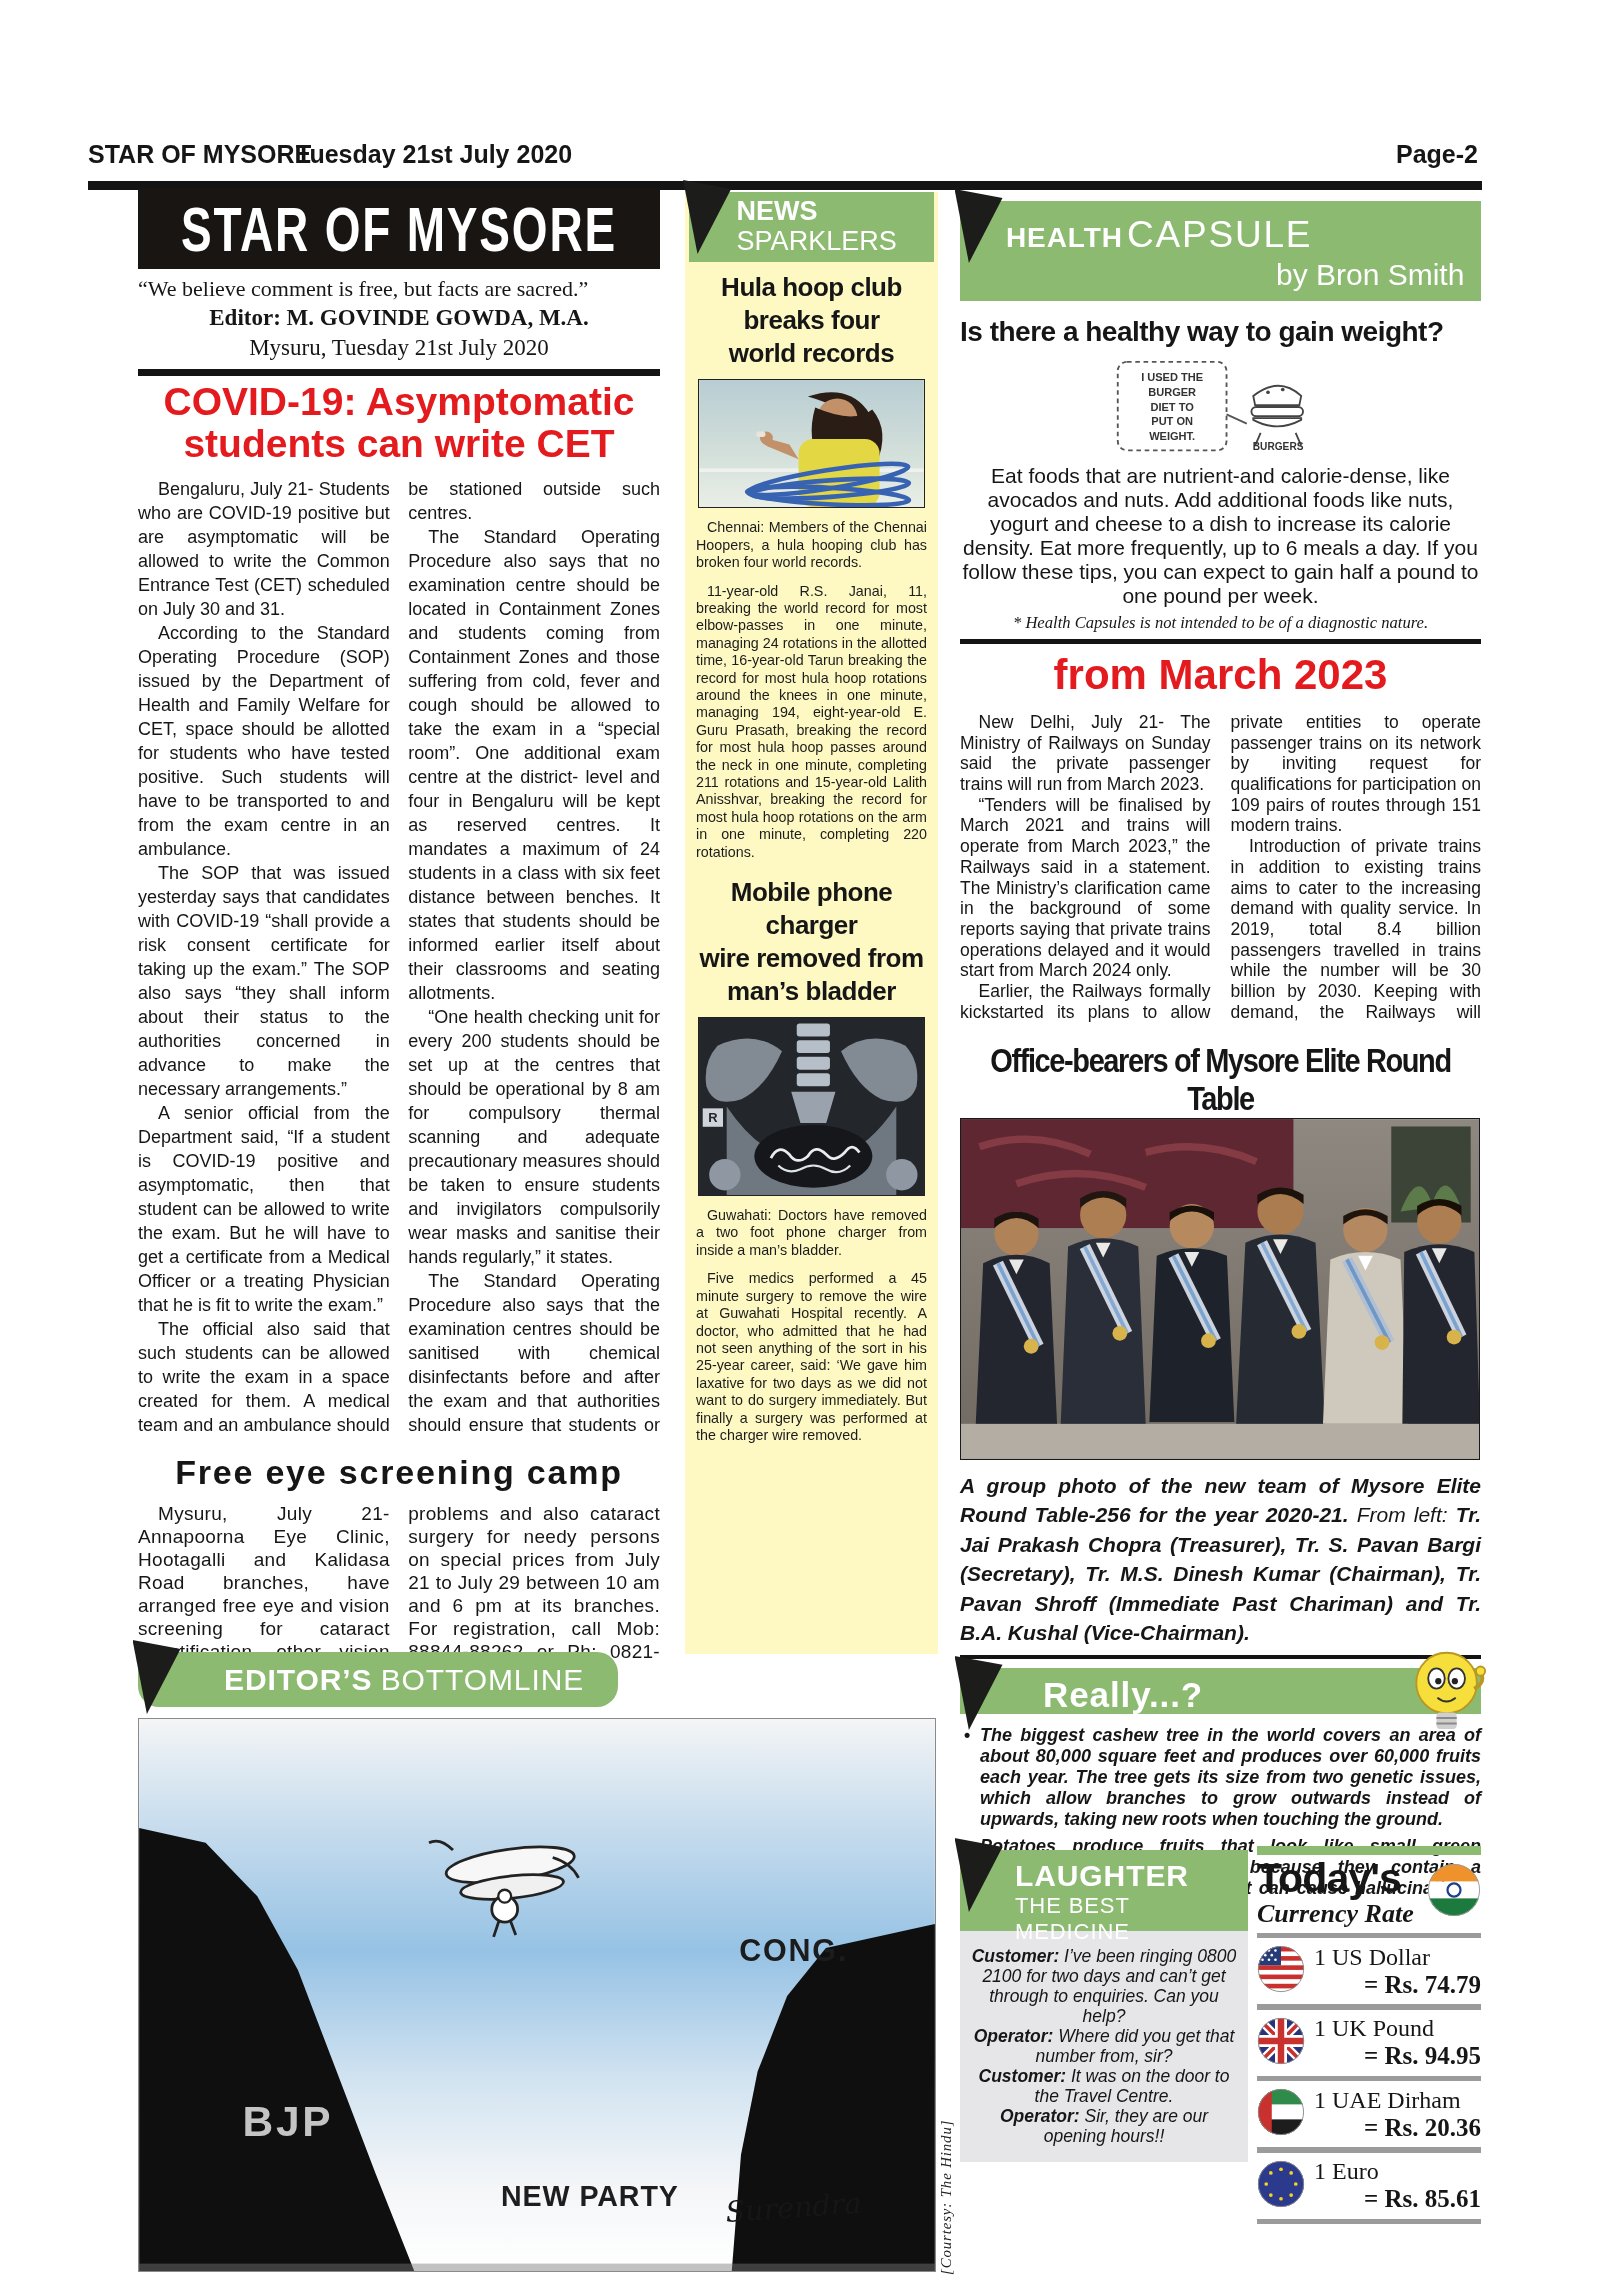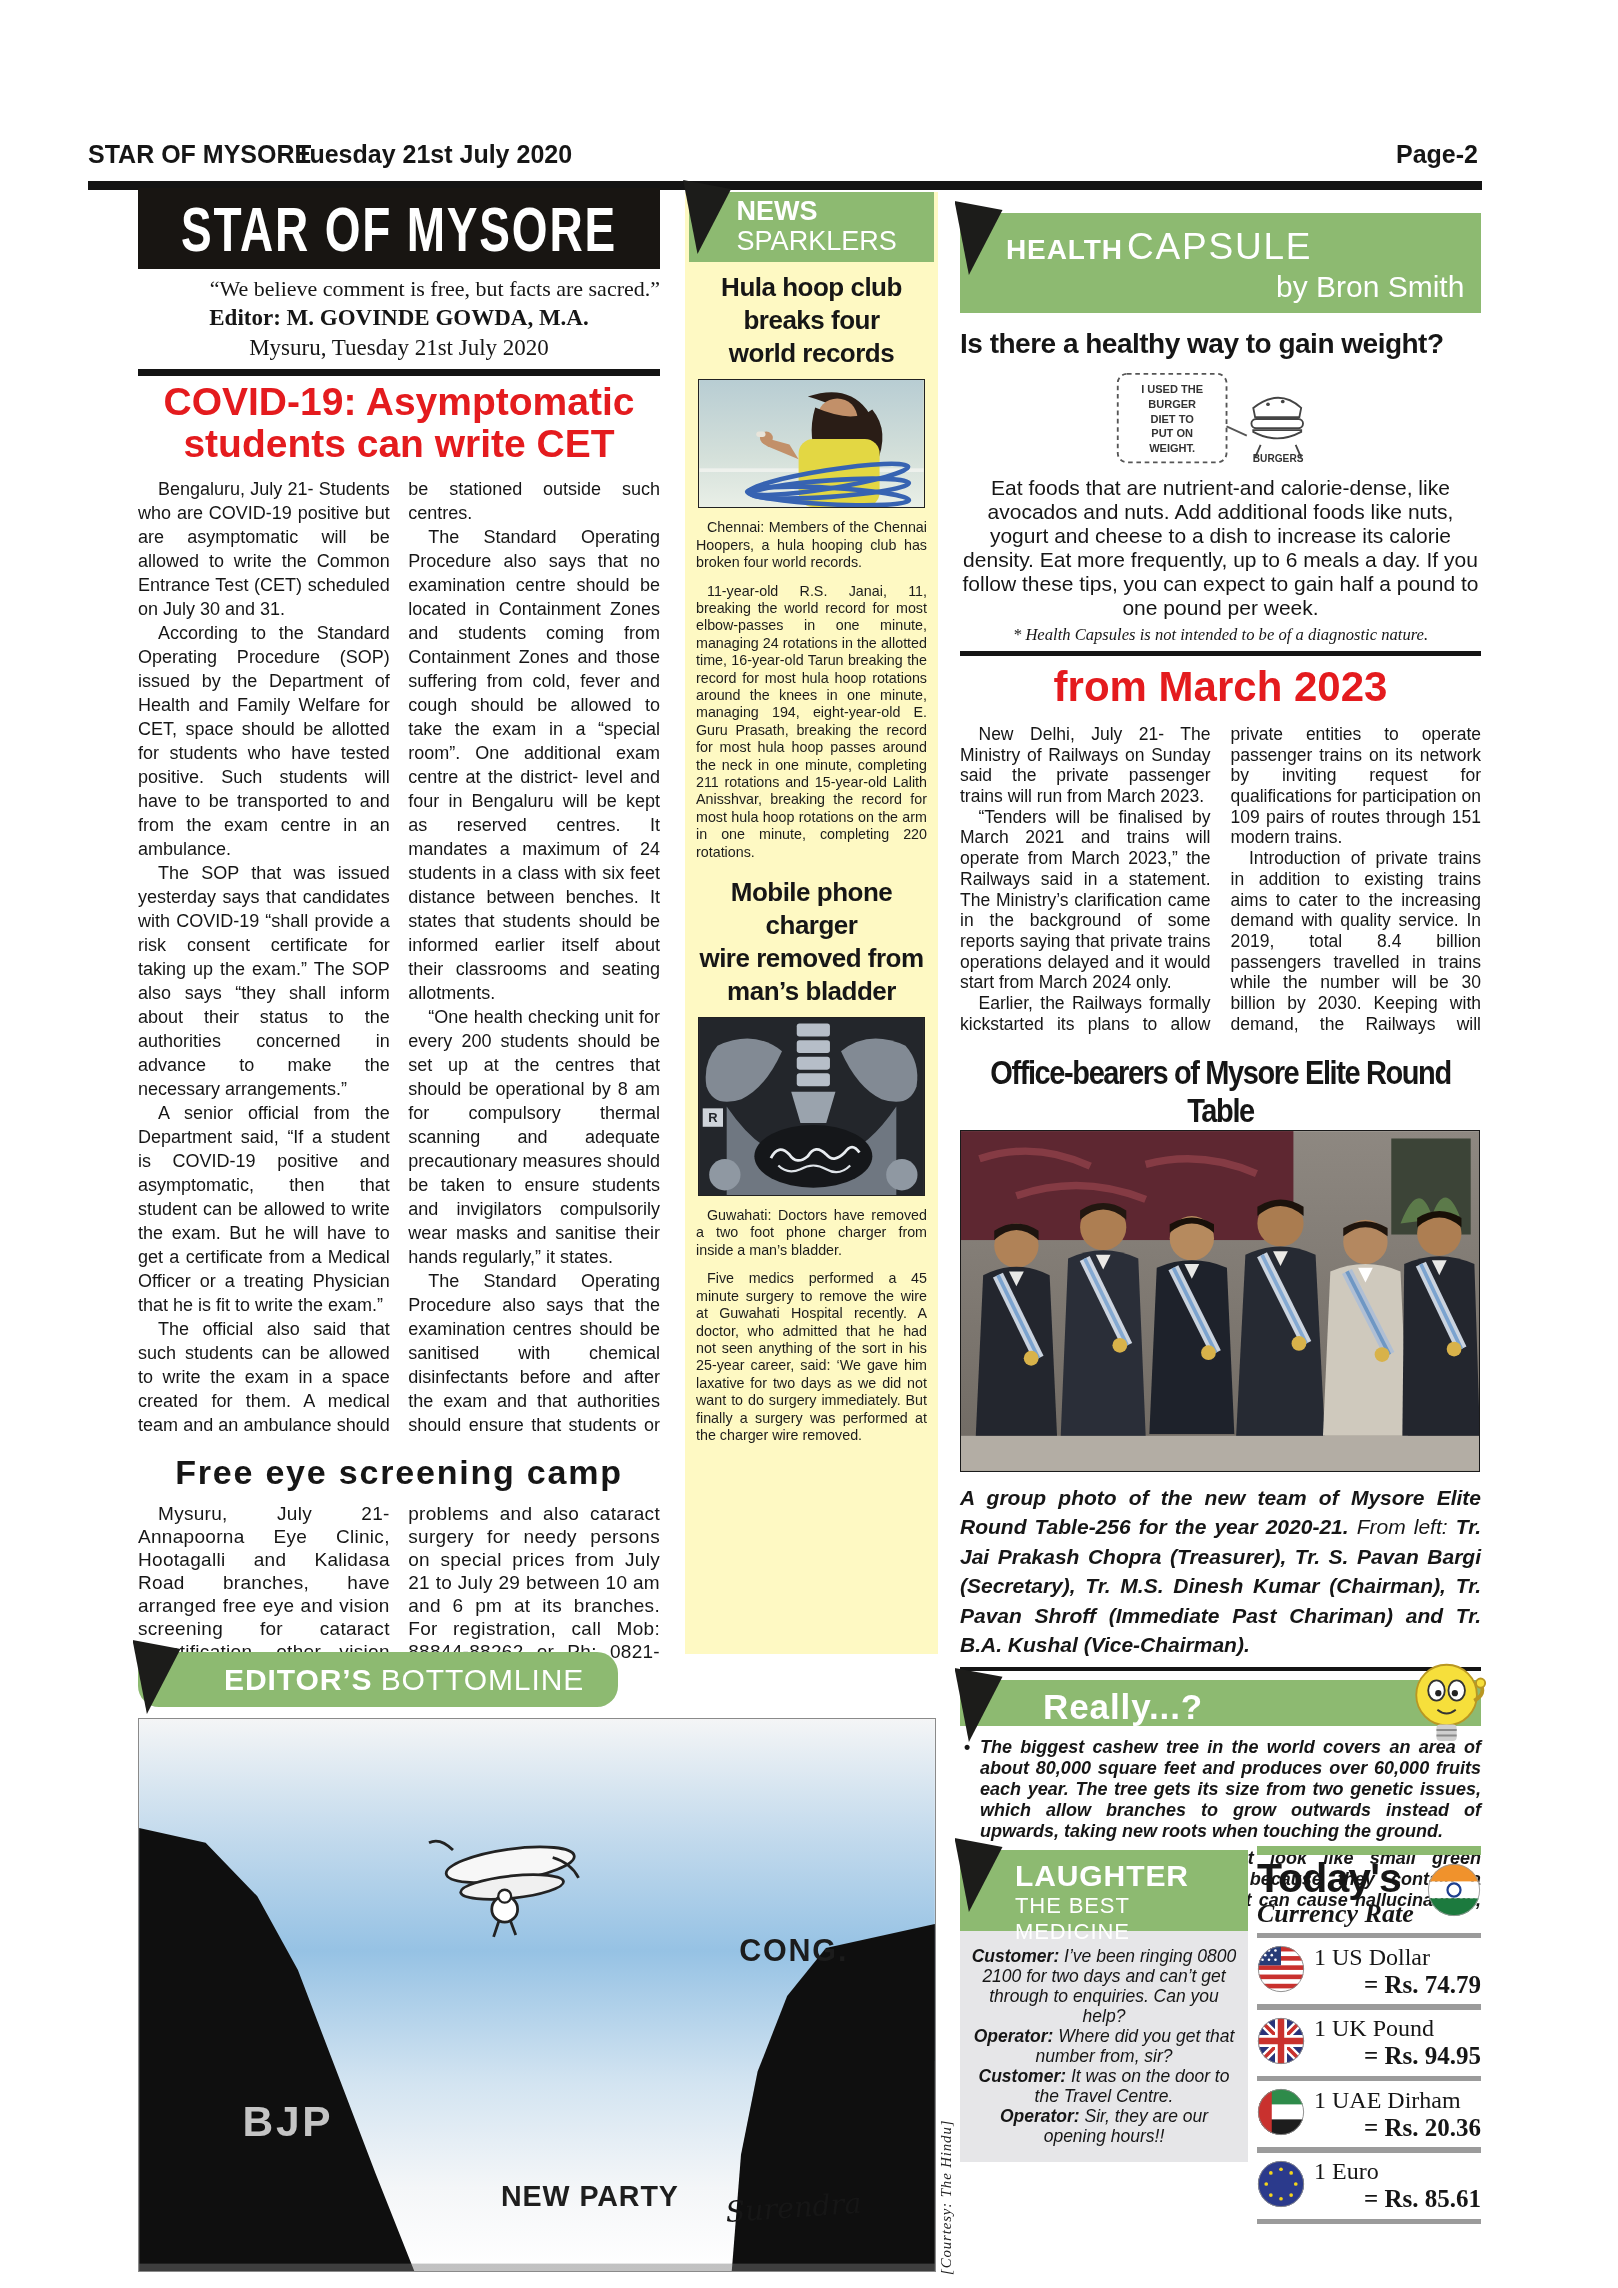--- a/index.html
+++ b/index.html
@@ -10,21 +10,21 @@
   .pg-header{position:absolute;left:88px;top:140px;width:1394px;height:37px;font-weight:bold;font-size:25px;}
   .ph-left{position:absolute;left:0;top:0;}
   .ph-date{position:absolute;left:208px;top:0;}
   .ph-page{position:absolute;right:4px;top:0;}
   .top-rule{position:absolute;left:88px;top:181px;width:1394px;height:9.2px;background:#141414;}
 
   
   #left-col{position:absolute;left:138px;top:188px;width:522px;}
   .masthead-box{height:81px;background:#181512;display:flex;align-items:center;justify-content:center;}
   .masthead-logo{color:#fff;font-weight:bold;font-size:46px;letter-spacing:1.8px;transform:scaleY(1.35);white-space:nowrap;}
-  .motto{font-family:"Liberation Serif",serif;font-size:22px;text-align:right;margin-top:6.5px;}
+  .motto{font-family:"Liberation Serif",serif;font-size:22px;text-align:left;margin-top:6.5px;}
   .editor{font-family:"Liberation Serif",serif;font-weight:bold;font-size:23px;text-align:center;margin-top:3.7px;}
   .dateline{font-family:"Liberation Serif",serif;font-size:23px;text-align:center;margin-top:3.7px;}
   .rule2{height:6.5px;background:#141414;margin-top:8.3px;}
   .covid-headline{margin:5.5px 0 0 0;color:#e41b1e;font-size:39px;line-height:42px;text-align:center;font-weight:bold;}
   .body-cols{margin-top:12px;height:967px;column-count:2;column-gap:18.5px;column-fill:auto;overflow:hidden;
              font-size:18px;line-height:24px;text-align:justify;}
   .body-cols p{margin:0;text-indent:20px;}
   .eye-headline{margin:9.2px 0 0 0;font-size:34px;letter-spacing:1.8px;text-align:center;font-weight:bold;}
   .eye-cols{margin-top:9.2px;height:162px;column-count:2;column-gap:18.5px;column-fill:auto;overflow:hidden;
             font-size:19px;line-height:23px;text-align:justify;letter-spacing:0.3px;}
@@ -49,21 +49,21 @@
   .ns-head{margin:0 -7.4px;height:70px;padding-left:48px;padding-top:3.7px;box-sizing:border-box;font-size:27px;line-height:30px;}
   .ns-head .t1{font-weight:bold;display:block;}
   .ns-head .t2{display:block;}
   .mid-headline{margin-top:9.2px;text-align:center;font-weight:bold;font-size:26px;line-height:33px;letter-spacing:-0.5px;}
   .mid-headline span{display:block;}
   .mid-photo{display:block;margin:9.2px auto 0 auto;border:1.8px solid #222;}
   .mid-p{margin:11px 0 0 0;font-size:14.3px;line-height:17.4px;text-align:justify;text-indent:11px;color:#1c1c1c;}
   .mid-headline2{margin-top:14.8px;}
 
   
-  #right-col{position:absolute;left:960px;top:201px;width:521px;margin-top:12px;}
+  #right-col{position:absolute;left:960px;top:201px;width:521px;}
   .hc-box{height:100px;box-sizing:border-box;padding:13px 16.6px 0 46px;}
   .hc-line1 .t1{font-weight:bold;font-size:28px;letter-spacing:0.9px;}
   .hc-line1 .t2{font-size:37px;letter-spacing:1.8px;}
   .hc-by{text-align:right;font-size:30px;margin-top:1.8px;}
   .hc-question{margin-top:14.8px;font-weight:bold;font-size:28px;letter-spacing:-0.5px;}
   .hc-doodle{display:block;margin:11px auto 0 auto;}
   .hc-answer{margin-top:9.2px;font-size:21px;line-height:24px;text-align:center;}
   .hc-footnote{margin-top:5.5px;font-family:"Liberation Serif",serif;font-style:italic;font-size:16.6px;text-align:center;}
   .hc-rule{height:4.6px;background:#141414;margin-top:5.5px;}
   .trains-headline{margin:7.4px 0 0 0;color:#e41b1e;font-weight:bold;font-size:42px;line-height:48px;text-align:center;}

